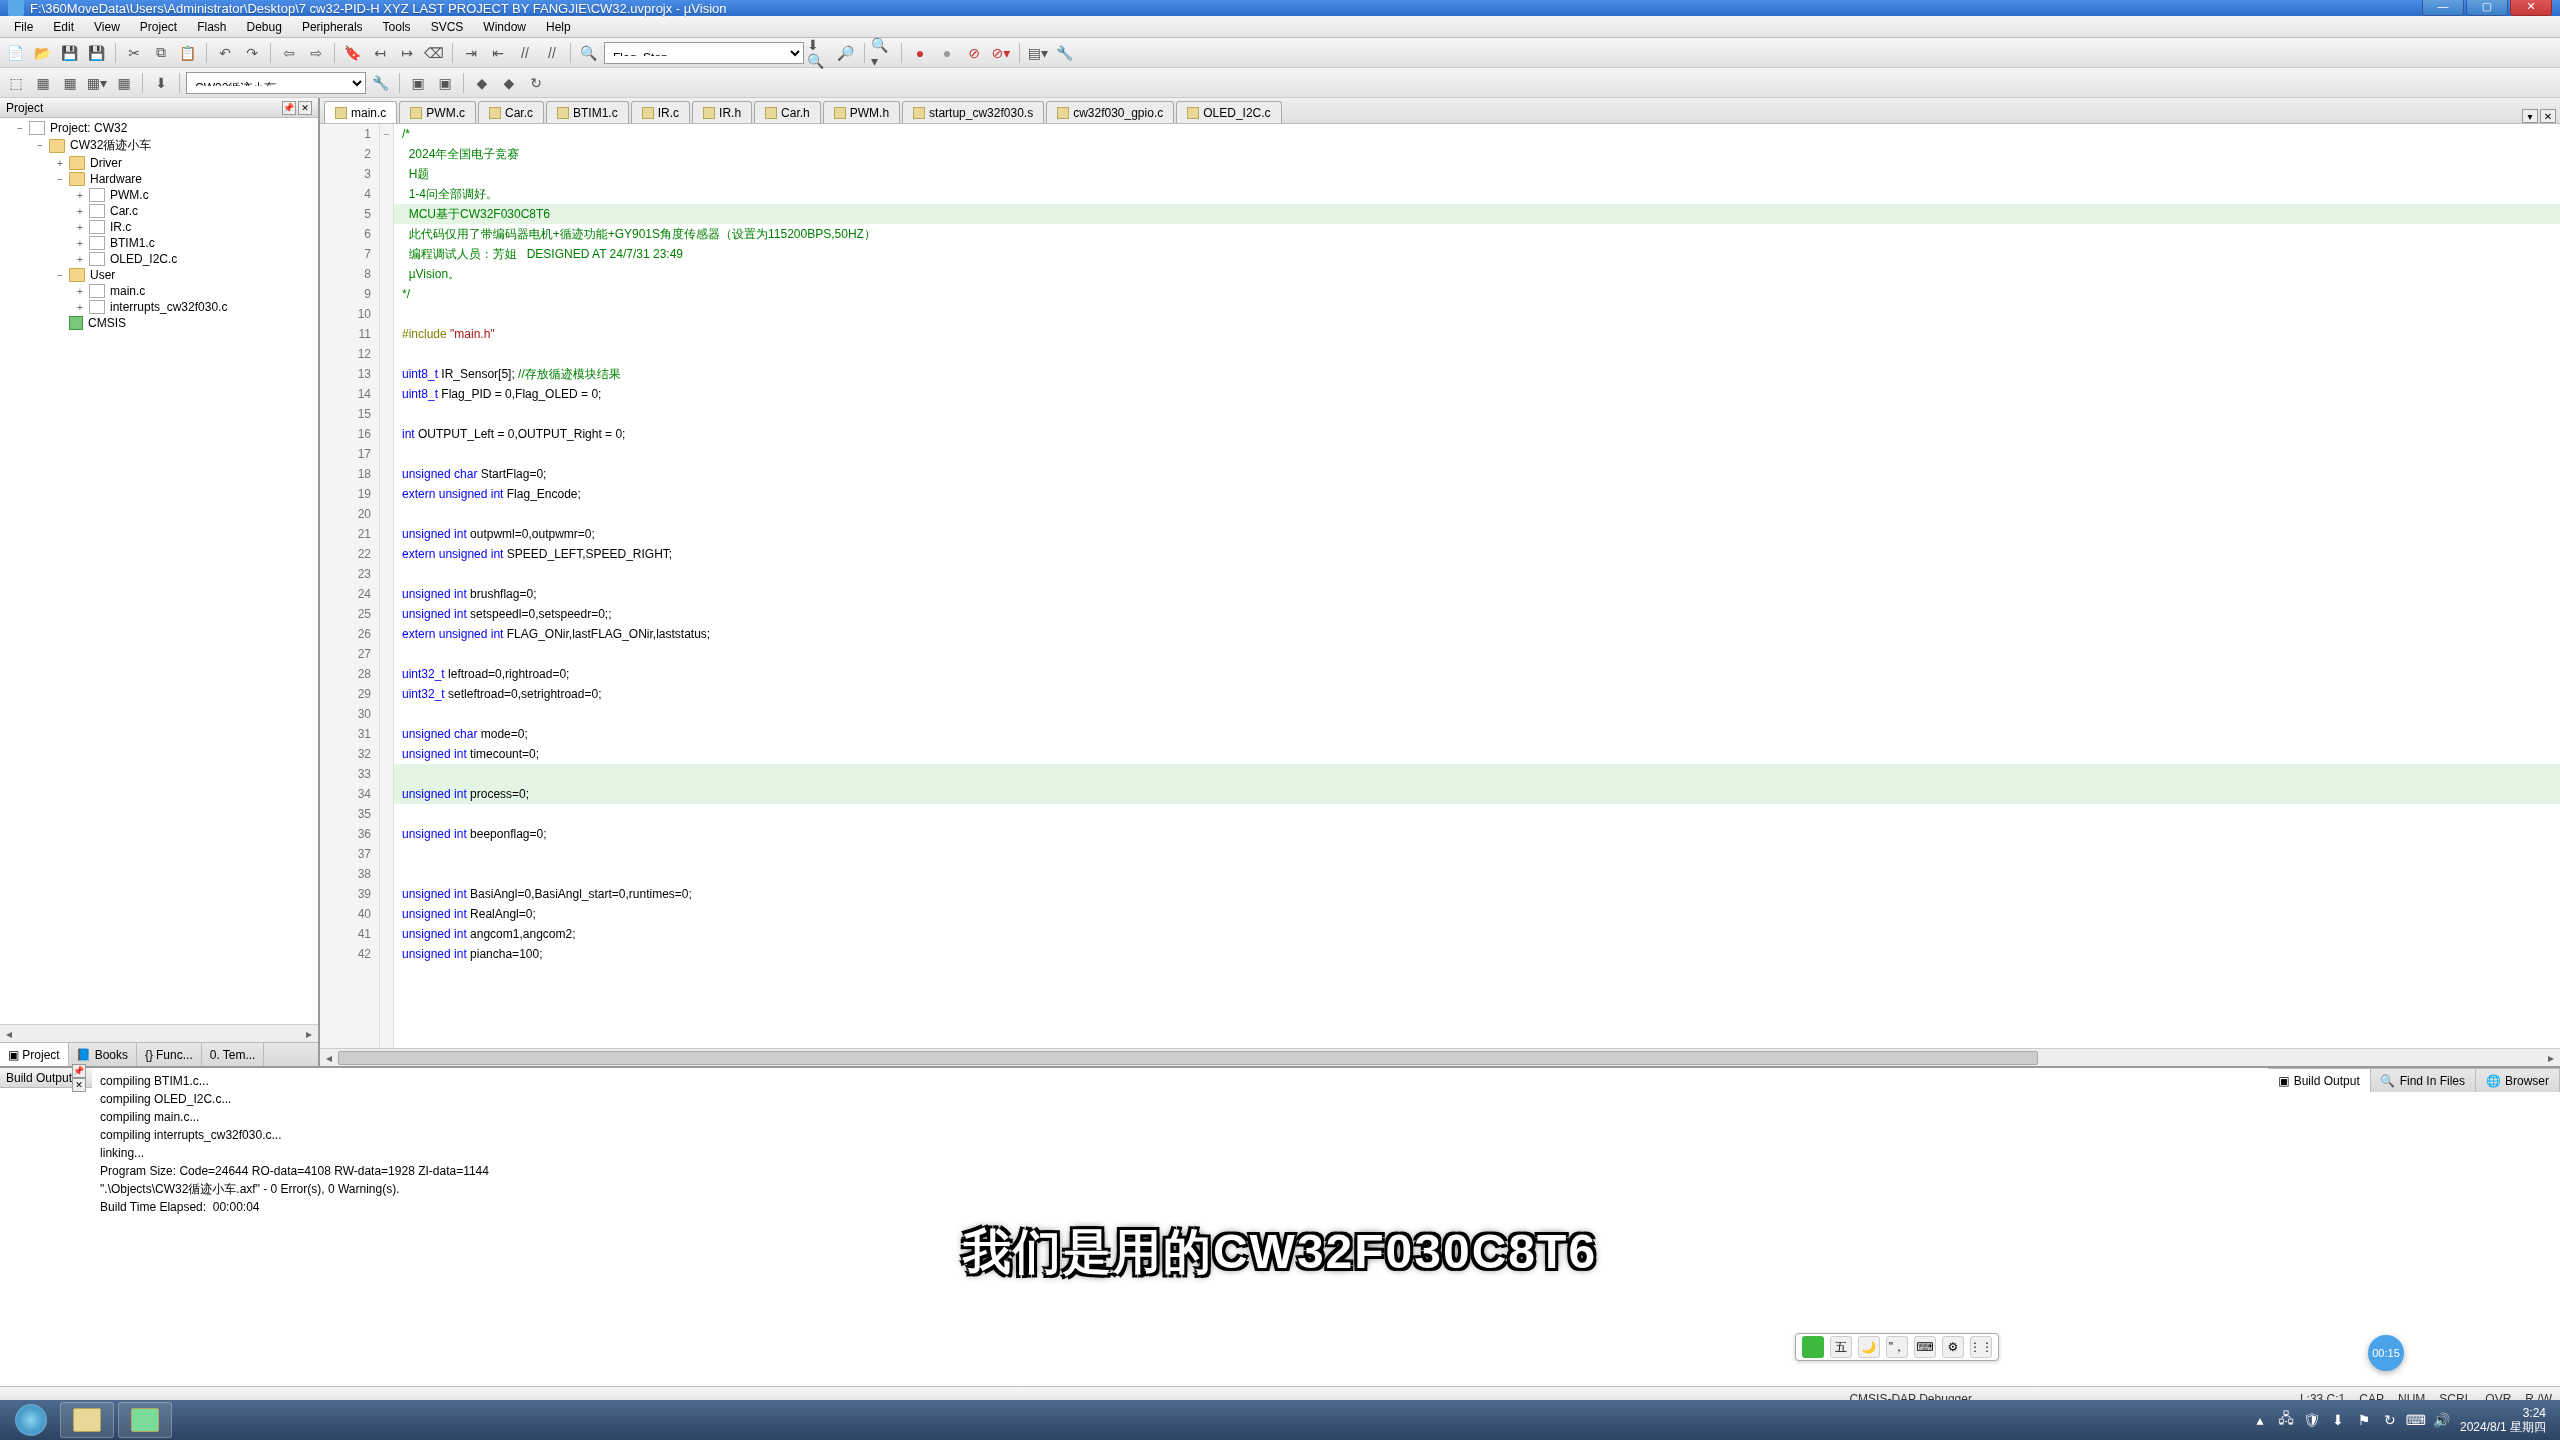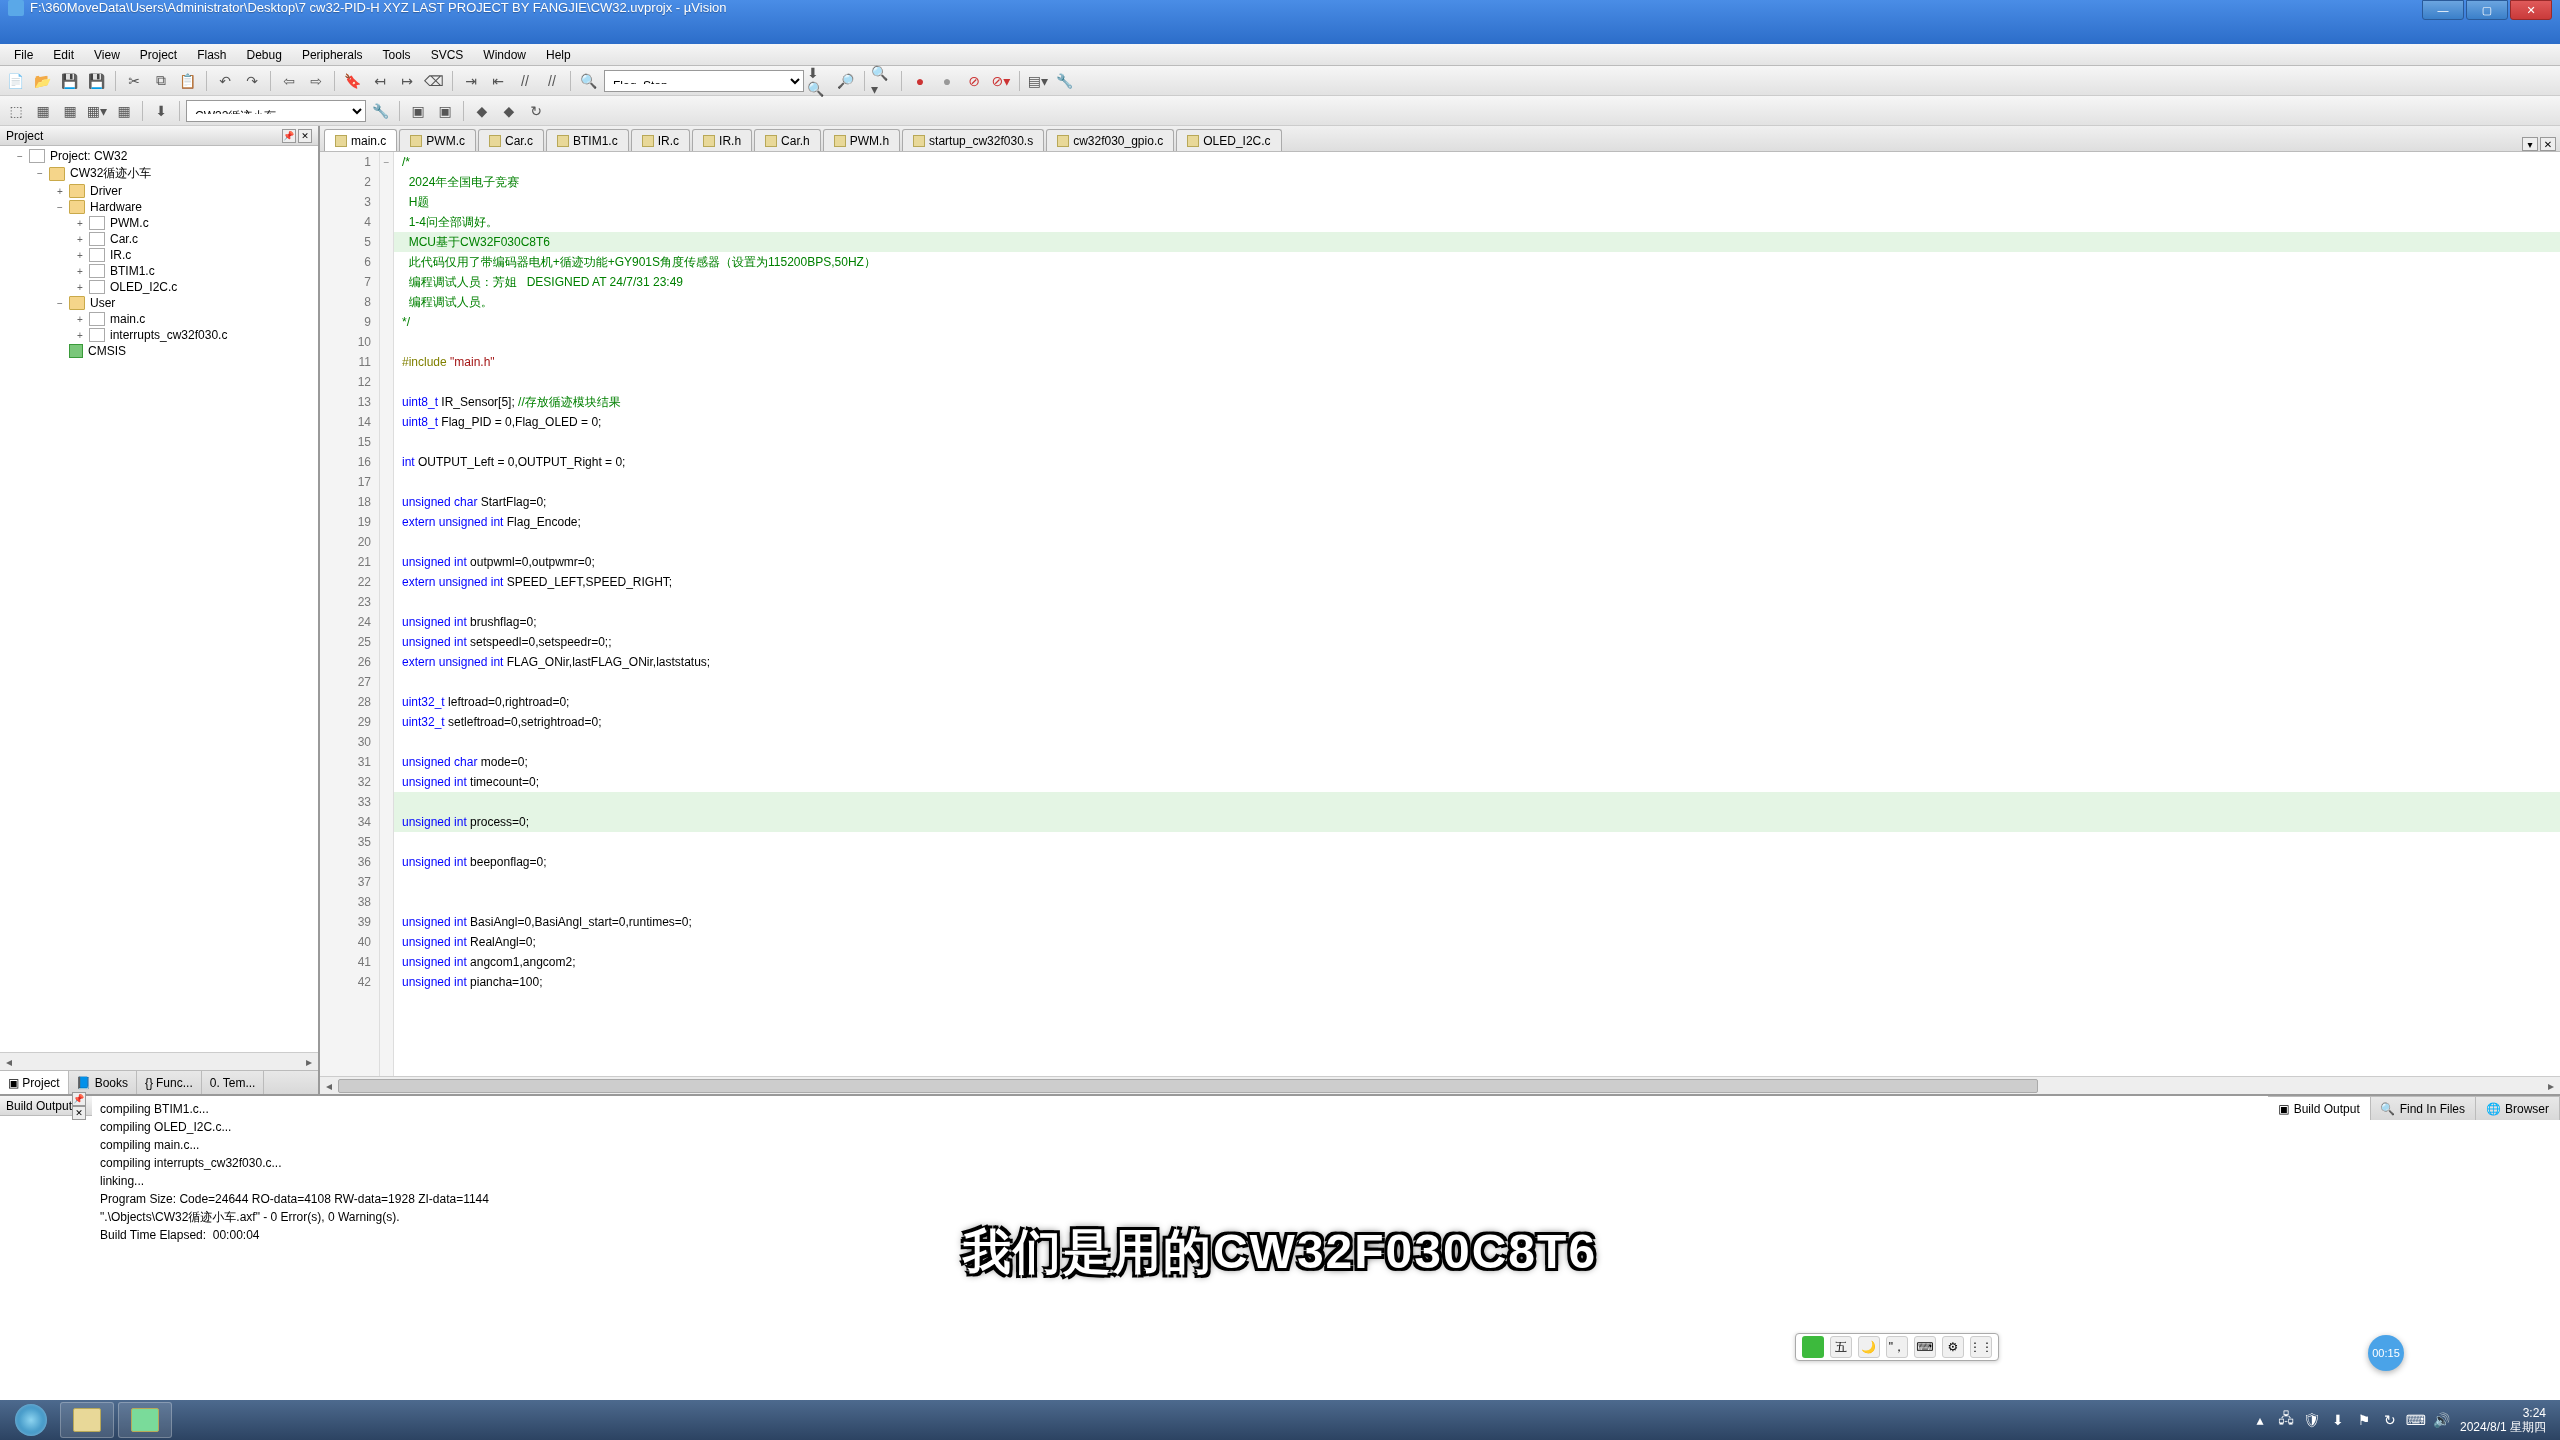--- a/index.html
+++ b/index.html
@@ -1,19 +1,19 @@
 <!DOCTYPE html>
 <html><head>
 <meta charset="utf-8">
 <style>
 * { margin: 0; padding: 0; box-sizing: border-box; font-family: "Segoe UI", Tahoma, sans-serif; font-size: 12px; }
 body { background: #f0f0f0; overflow: hidden; width: 2560px; height: 1440px; position: relative; }
 
 
-.titlebar { height: 44px; background: linear-gradient(#4a8de6, #2c6dc9); display: flex; align-items: flex-start; padding: 0 8px; color: #fff; }
+.titlebar { height: 16px; background: linear-gradient(#4a8de6, #2c6dc9); display: flex; align-items: flex-end; padding: 0 8px; color: #fff; }
 .titlebar-icon { width: 16px; height: 16px; background: #5aa8e8; margin-right: 6px; border-radius: 2px; }
 .titlebar-text { flex: 1; font-size: 13px; text-shadow: 0 1px 1px rgba(0,0,0,.3); }
 .titlebar-buttons { display: flex; gap: 2px; }
 .titlebar-btn { width: 42px; height: 20px; background: linear-gradient(#6ba5e0,#3a7fc9); border: 1px solid #2a5a99; border-radius: 0 0 3px 3px; display: flex; align-items: center; justify-content: center; color: #fff; font-size: 11px; cursor: pointer; }
 .titlebar-btn.close { background: linear-gradient(#e05a5a,#c93a3a); border-color: #992a2a; }
 
 
 .menubar { height: 22px; background: linear-gradient(#f6f6f6,#e4e4e4); display: flex; align-items: center; padding: 0 4px; border-bottom: 1px solid #bbb; }
 .menu-item { padding: 2px 10px; cursor: pointer; }
 
@@ -444,21 +444,21 @@
           <div class="fold-mark"></div>
         </div>
       <div class="code-lines" id="codelines">
           <div class="code-line"><span class="c-comment">/*</span></div>
           <div class="code-line"><span class="c-comment">  2024年全国电子竞赛</span></div>
           <div class="code-line"><span class="c-comment">  H题</span></div>
           <div class="code-line"><span class="c-comment">  1-4问全部调好。</span></div>
           <div class="code-line hl-green"><span class="c-comment">  MCU基于CW32F030C8T6</span></div>
           <div class="code-line"><span class="c-comment">  此代码仅用了带编码器电机+循迹功能+GY901S角度传感器（设置为115200BPS,50HZ）</span></div>
           <div class="code-line"><span class="c-comment">  编程调试人员：芳姐   DESIGNED AT 24/7/31 23:49</span></div>
-          <div class="code-line"><span class="c-comment">  编程调试人员。</span></div>
+          <div class="code-line"><span class="c-comment">  µVision。</span></div>
           <div class="code-line"><span class="c-comment">*/</span></div>
           <div class="code-line"></div>
           <div class="code-line"><span class="c-pre">#include</span> <span class="c-str">"main.h"</span></div>
           <div class="code-line"></div>
           <div class="code-line"><span class="c-kw">uint8_t</span> IR_Sensor[5]; <span class="c-comment">//存放循迹模块结果</span></div>
           <div class="code-line"><span class="c-kw">uint8_t</span> Flag_PID = 0,Flag_OLED = 0;</div>
           <div class="code-line"></div>
           <div class="code-line"><span class="c-kw">int</span> OUTPUT_Left = 0,OUTPUT_Right = 0;</div>
           <div class="code-line"></div>
           <div class="code-line"><span class="c-kw">unsigned</span> <span class="c-kw">char</span> StartFlag=0;</div>

